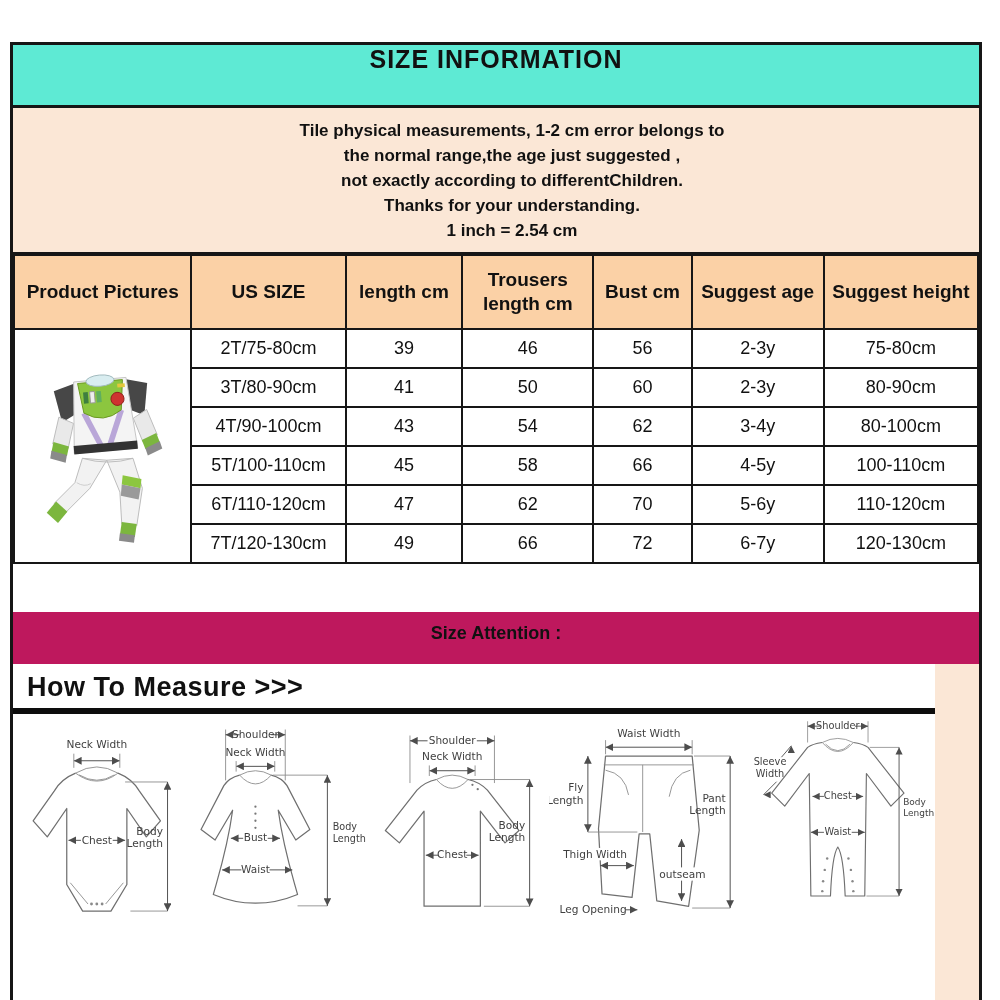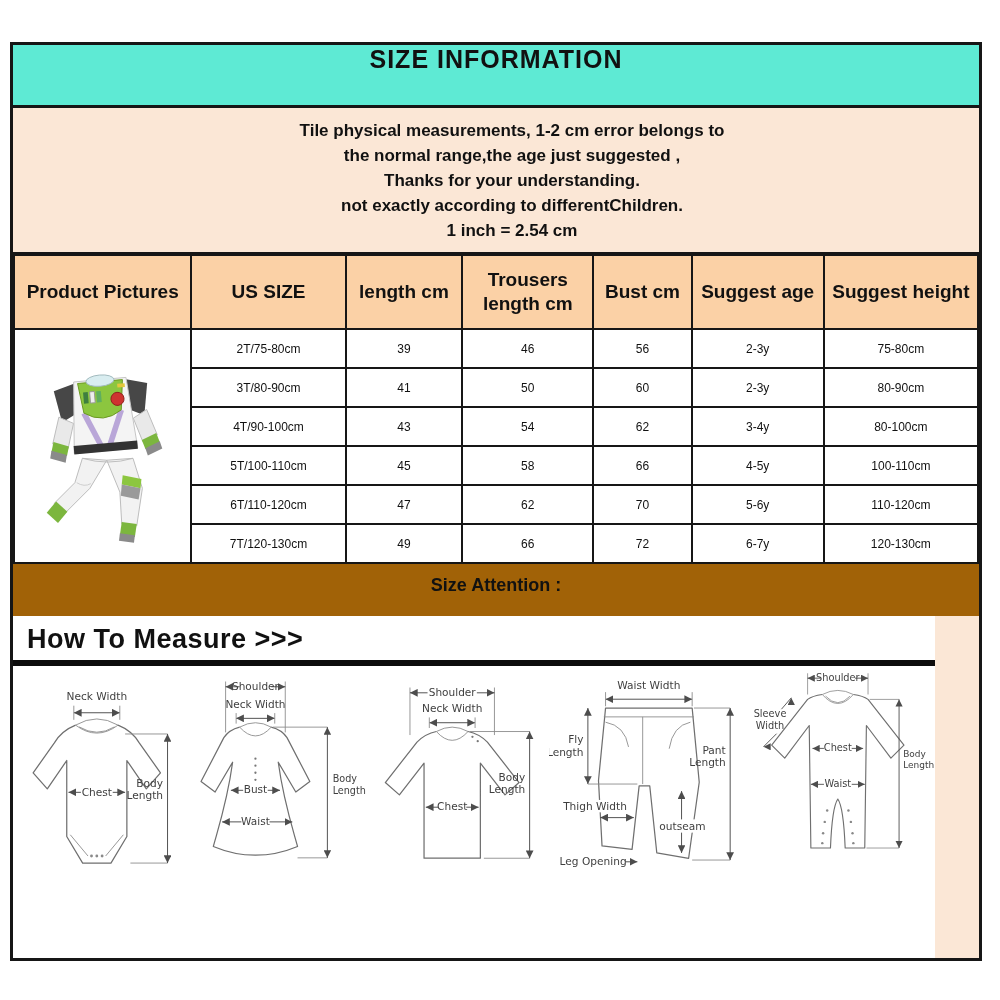--- a/index.html
+++ b/index.html
@@ -6,24 +6,24 @@
   body{width:1000px;height:1000px;position:relative;font-family:"Liberation Sans",sans-serif;color:#111;}
   .sheet{position:absolute;inset:0;background:#fff;overflow:hidden;}
   .main-box{position:absolute;left:10px;top:42px;width:972px;border:3px solid #161616;background:#fff;box-sizing:border-box;}
   .title-box{background:#5eead4;height:60px;display:flex;align-items:flex-start;justify-content:center;border-bottom:3px solid #161616;}
   .title{font-size:25px;font-weight:bold;letter-spacing:1px;}
   .notes-box{background:#fbe7d6;padding:9px 0 8px;border-bottom:2px solid #161616;text-align:center;}
   .notes-box p{margin:2px 0;font-size:17px;font-weight:bold;line-height:23px;padding-left:32px;}
   table.size-table{width:100%;border-collapse:collapse;table-layout:fixed;}
   .size-table th,.size-table td{border:2px solid #161616;text-align:center;padding:0;vertical-align:middle;}
   .size-table thead th{background:#fbd1a6;height:72px;font-size:19px;font-weight:bold;line-height:1.25;}
-  .size-table tbody td{height:37px;font-size:12px;font-weight:normal;background:#fff;border-radius:12px;}
+  .size-table tbody td{height:37px;font-size:18px;font-weight:normal;background:#fff;border-radius:12px;}
   .pic-cell{padding:2px;background:#fff;}
   .pic-cell svg{display:block;margin:4px auto 0;}
-  .attention-box{background:#a16207;text-align:center;padding:11px 0 13px;}
+  .attention-box{background:#be185d;text-align:center;padding:11px 0 13px;margin-top:48px;}
   .attention-box p{font-weight:bold;margin:0;}
   .attention-box .a1{font-size:18px;margin-bottom:7px;}
   .attention-box .a2{font-size:17px;margin-bottom:8px;}
   .attention-box .a3{font-size:17px;}
   .measure-box{position:relative;background:#fff;height:342px;overflow:hidden;}
   .peach-strip{position:absolute;top:0;right:0;width:44px;height:100%;background:#fbe7d6;}
   .measure-heading{font-size:27px;font-weight:800;letter-spacing:.5px;padding:8px 0 5px 14px;}
   .measure-rule{height:6px;background:#0d0d0d;width:928px;}
   .diagrams{display:flex;justify-content:space-between;align-items:flex-start;width:918px;padding:4px 2px 0 6px;box-sizing:border-box;}
   .diag{flex:0 0 auto;}
@@ -42,22 +42,22 @@
 <div class="sheet">
   <div class="main-box">
 
     <div class="title-box">
       <div class="title">SIZE INFORMATION</div>
     </div>
 
     <div class="notes-box">
       <p>Tile physical measurements, 1-2 cm error belongs to</p>
       <p>the normal range,the age just suggested ,</p>
+      <p>not exactly according to differentChildren.</p>
       <p>Thanks for your understanding.</p>
-      <p>not exactly according to differentChildren.</p>
       <p>1 inch = 2.54 cm</p>
     </div>
 
     <table class="size-table">
       <colgroup>
         <col style="width:18.4%">
           <col style="width:16.0%">
           <col style="width:12.1%">
           <col style="width:13.6%">
         <col style="width:10.2%">

